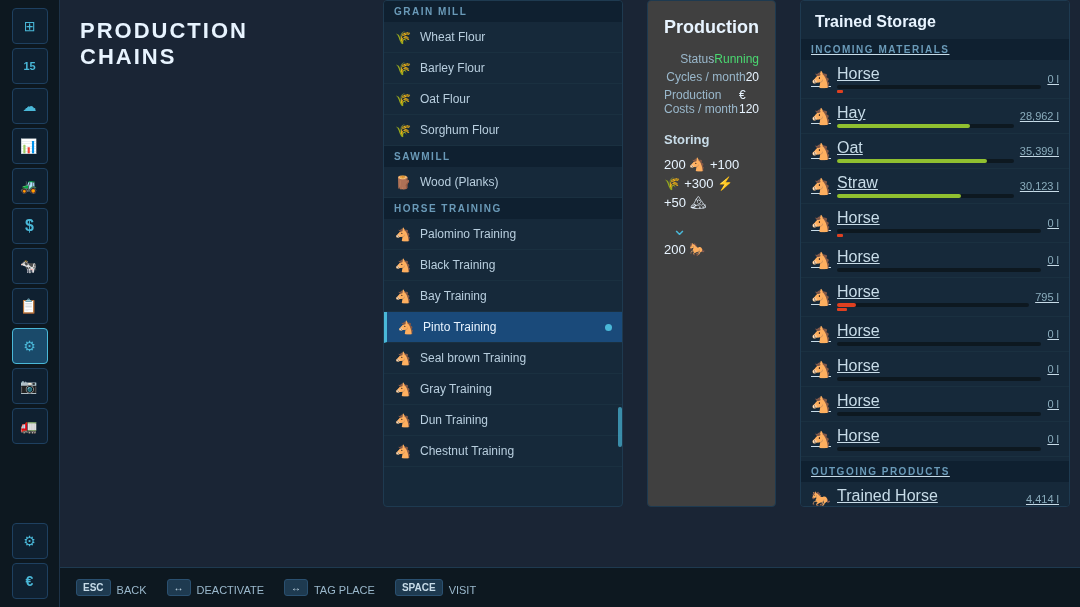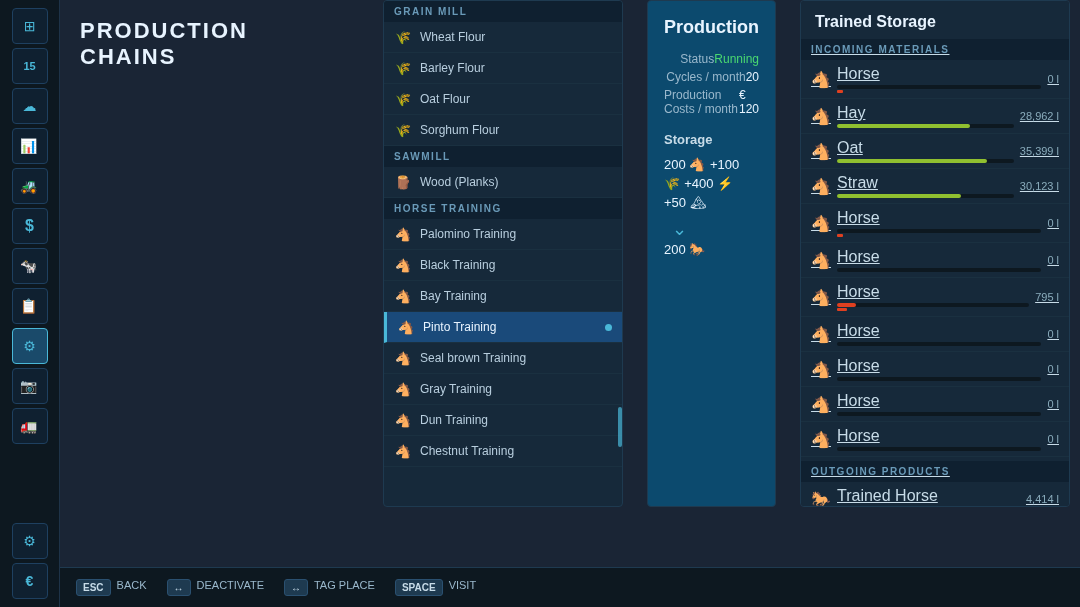--- a/index.html
+++ b/index.html
@@ -139,21 +139,21 @@
       width: 7px;
       height: 7px;
       border-radius: 50%;
       background: #4ab8d8;
       margin-left: auto;
     }
 
     
     .production-panel {
       flex: 1;
-      background: #0c4a6e;
+      background: #404040;
       border: 1px solid #1e3a50;
       border-radius: 4px;
       margin: 0 8px;
       padding: 16px;
       display: flex;
       flex-direction: column;
     }
 
     .panel-title {
       font-size: 18px;
@@ -288,21 +288,21 @@
       background: #0d1820;
       border-top: 1px solid #1e3a50;
       display: flex;
       align-items: center;
       padding: 0 16px;
       gap: 20px;
     }
 
     .key-btn {
       display: flex;
-      align-items: flex-start;
+      align-items: flex-end;
       gap: 6px;
       font-size: 11px;
       color: #9ab8cc;
     }
 
     .key-cap {
       background: #1e3a50;
       border: 1px solid #2a5070;
       border-radius: 3px;
       padding: 2px 6px;
@@ -414,27 +414,27 @@
         <div class="prod-stat-row">
           <span>Cycles / month</span>
           <span class="prod-stat-value">20</span>
         </div>
         <div class="prod-stat-row">
           <span>Production Costs / month</span>
           <span class="prod-stat-value">€ 120</span>
         </div>
       </div>
 
-      <div class="recipe-title">Storage</div>
+      <div class="recipe-title">Storing</div>
       <div class="recipe-line">
         <span>200</span>
         <span>🐴</span>
         <span>+100</span>
         <span>🌾</span>
-        <span>+400</span>
+        <span>+300</span>
         <span>⚡</span>
         <span>+50</span>
         <span>🏔</span>
       </div>
       <div style="color:#4ab8d8;font-size:18px;margin:2px 8px;">⌄</div>
       <div class="recipe-output">
         <span>200</span>
         <span>🐎</span>
       </div>
     </div>

